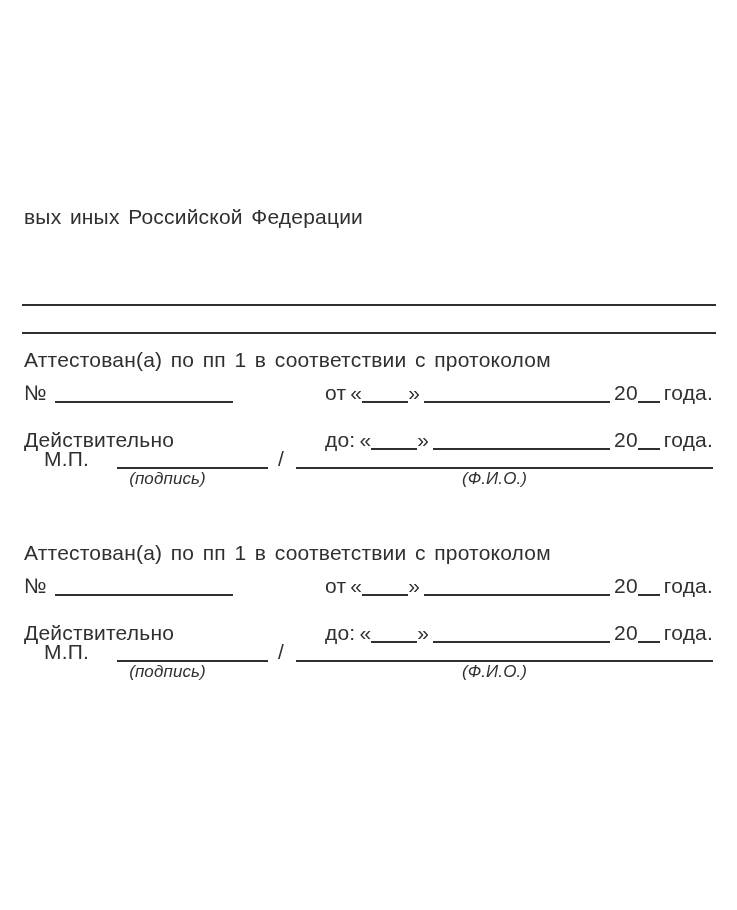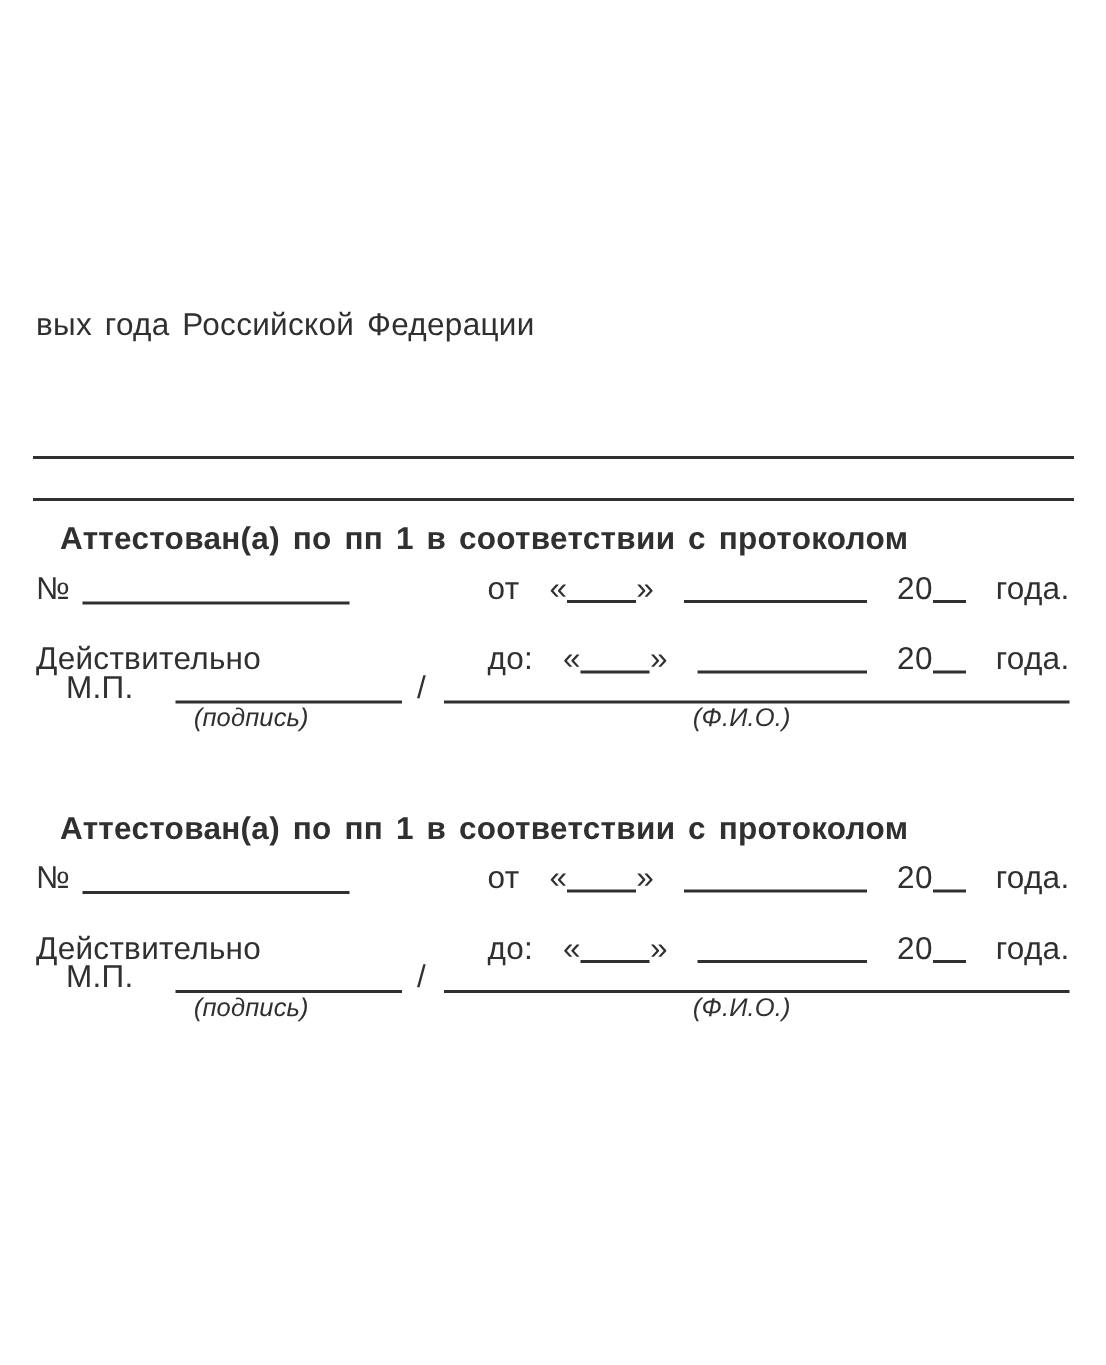--- a/index.html
+++ b/index.html
@@ -26,41 +26,41 @@
 
   
   .rule { position: absolute; left: 22px; right: 21px; height: 0; border-top: 2px solid var(--ink); }
   .rule-1 { top: 304px; }
   .rule-2 { top: 332px; }
 
   
   .block { position: absolute; left: 24px; right: 22px; height: 150px; }
   .b1 { top: 345px; }
   .b2 { top: 538px; }
-  .b-title { position: absolute; top: 0; left: 16px; white-space: nowrap; font-weight: bold; }
+  .b-title { position: absolute; top: 0; left: 0; white-space: nowrap; }
 
   .row { position: absolute; left: 0; right: 0; height: 29px; }
   .r-num   { top: 33px; }
   .r-valid { top: 80px; }
   .r-stamp { top: 99px; margin-left: 20px; }
   .r-caps  { top: 123px; height: 24px; }
 
   .lbl { position: absolute; left: 0; top: 0; white-space: nowrap; }
 
   
   .u-abs { position: absolute; top: 0; height: 25px; border-bottom: 2px solid var(--ink); }
   .num-line { left: 31px;  width: 178px; }
   .sig-line { left: 73px;  width: 151px; }
   .fio-line { left: 252px; right: 2px; }
   .slash { position: absolute; left: 234px; top: 0; }
 
   
   .grp {
     position: absolute; left: 301px; right: 2px; top: 0;
-    display: flex; align-items: baseline; column-gap: 20px;
+    display: flex; align-items: baseline; column-gap: 4px;
     white-space: nowrap;
   }
   .flexline { flex: 1 1 auto; height: 0; border-bottom: 2px solid var(--ink); position: relative; top: 3px; }
   .u { display: inline-block; height: 0; border-bottom: 2px solid var(--ink); position: relative; top: 3px; }
   .u-day  { width: 46px; }
   .u-year { width: 22px; }
 
   
   .cap {
     position: absolute; top: 0; text-align: center;
@@ -69,21 +69,21 @@
   }
   .cap-sig { left: 68px;  width: 151px; }
   .cap-fio { left: 252px; right: 2px; }
 </style>
 </head>
 <body>
 
 <div class="page">
 
   <div class="heading">
-    <div class="h-line">вых года Российской Федерации</div>
+    <div class="h-line">вых иных Российской Федерации</div>
   </div>
 
   <div class="rule rule-1"></div>
   <div class="rule rule-2"></div>
 
   <section class="block b1">
     <div class="b-title">Аттестован(а) по пп 1 в соответствии с протоколом</div>
 
     <div class="row r-num">
       <span class="lbl">№</span>

